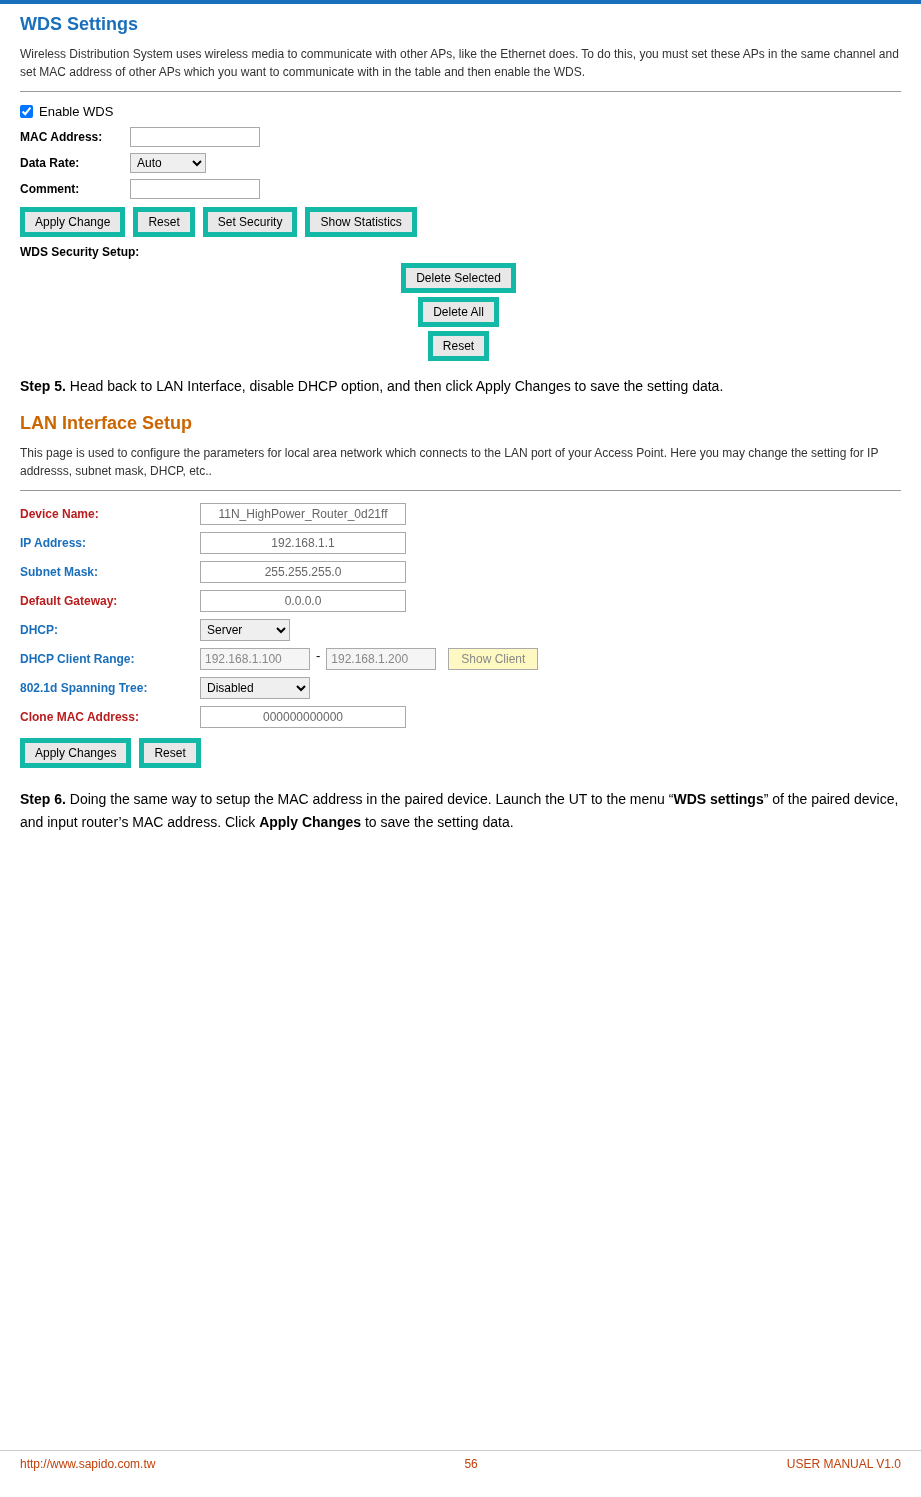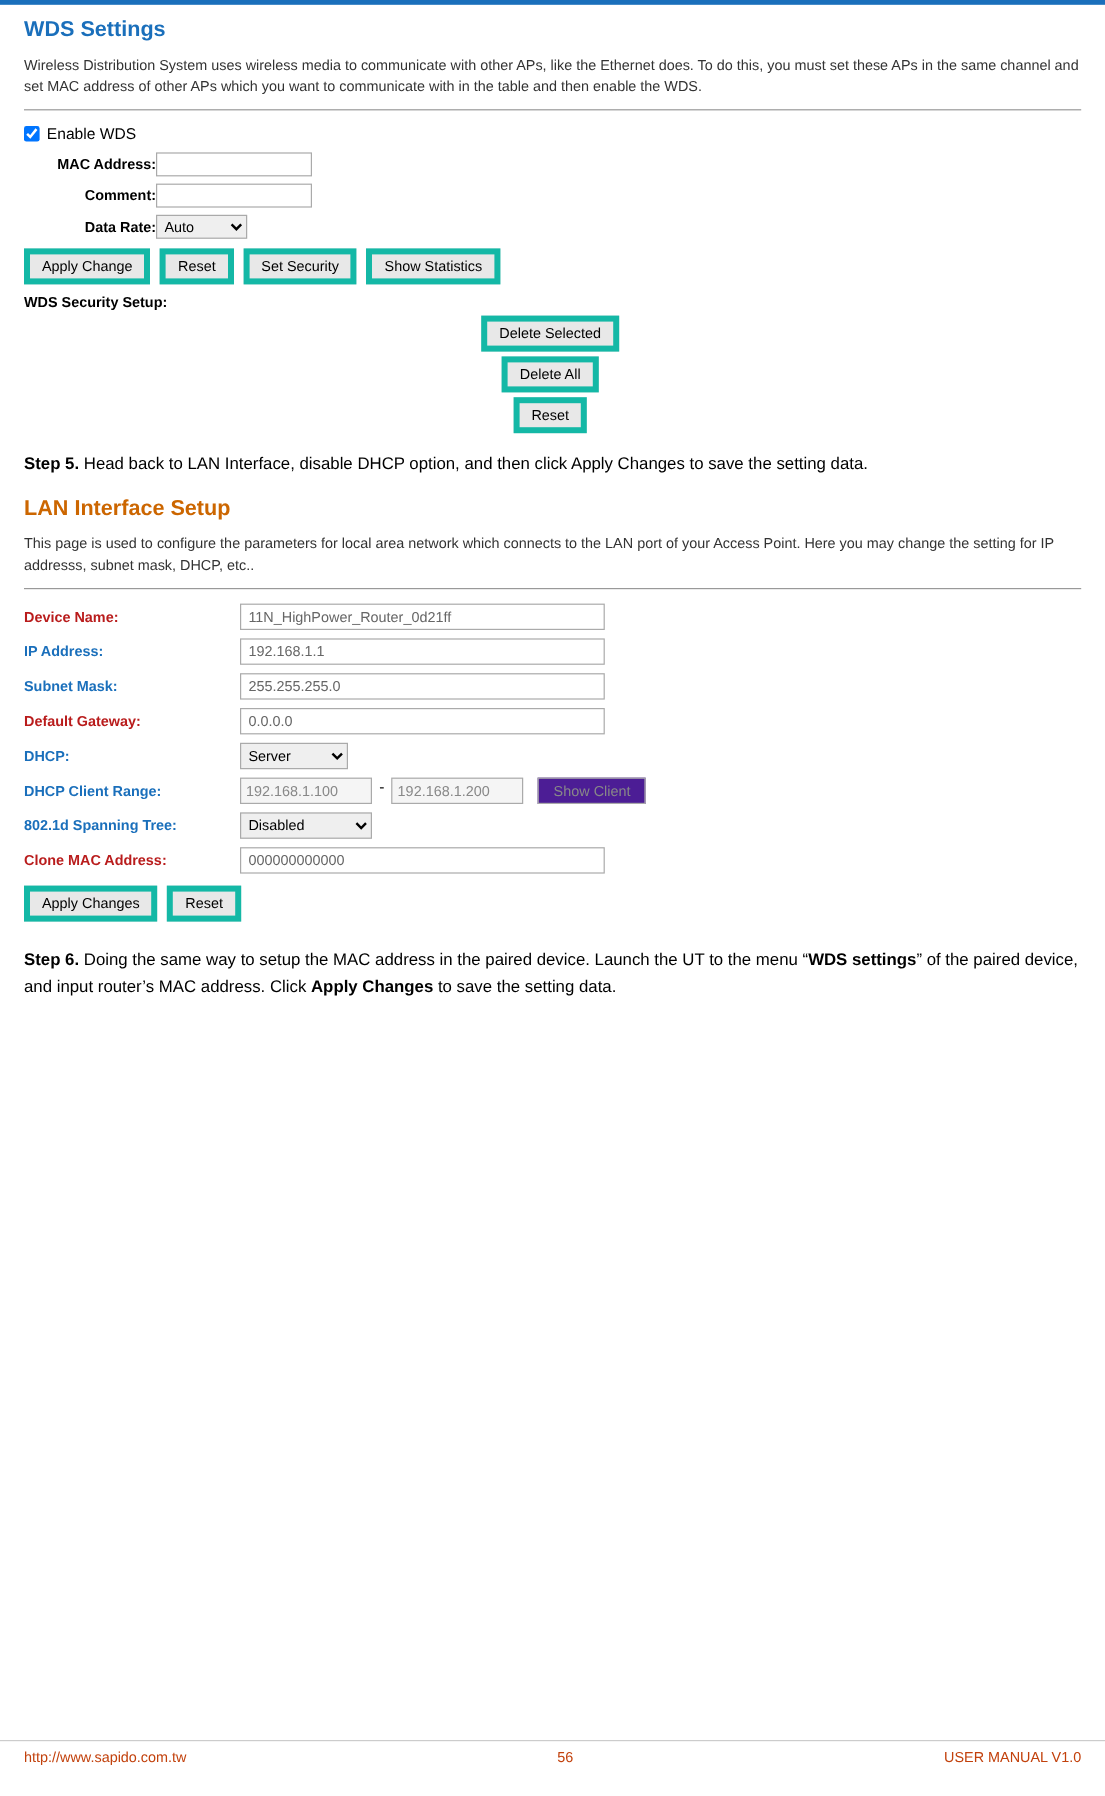--- a/index.html
+++ b/index.html
@@ -35,21 +35,20 @@
     }
     .form-row {
       display: flex;
       align-items: center;
       margin-bottom: 6px;
     }
     .form-label {
       font-weight: bold;
       font-size: 12px;
       min-width: 110px;
-      text-align: right;
     }
     .form-input {
       border: 1px solid #aaa;
       padding: 2px 4px;
       font-size: 12px;
       height: 20px;
       width: 130px;
     }
     .form-select {
       border: 1px solid #aaa;
@@ -130,40 +129,41 @@
       font-size: 12px;
       min-width: 180px;
       color: #b91c1c;
     }
     .lan-label.blue { color: #1a6fbb; }
     .lan-input {
       border: 1px solid #aaa;
       padding: 2px 6px;
       font-size: 12px;
       height: 22px;
-      width: 304px;
+      width: 206px;
       color: #666;
+      text-align: center;
     }
     .dhcp-range-row {
       display: flex;
       align-items: flex-start;
       gap: 4px;
     }
     .dhcp-range-input {
       border: 1px solid #aaa;
       padding: 2px 4px;
       font-size: 12px;
       height: 22px;
       width: 110px;
       color: #888;
       background: #f5f5f5;
     }
     .show-client-btn {
       border: 1px solid #aaa;
-      background: #4c1d95;
+      background: #fef9c3;
       padding: 3px 12px;
       font-size: 12px;
       cursor: pointer;
       color: #888;
       margin-left: 8px;
     }
     
     .footer {
       position: absolute;
       bottom: 20px;
@@ -199,39 +199,39 @@
   <div class="section-desc">Wireless Distribution System uses wireless media to communicate with other APs, like the Ethernet does. To do this, you must set these APs in the same channel and set MAC address of other APs which you want to communicate with in the table and then enable the WDS.</div>
   <hr class="section-divider">
 
   <div class="checkbox-row">
     <input type="checkbox" id="enableWds" checked="" style="">
     <label for="enableWds">Enable WDS</label>
   </div>
 
   <div class="form-row">
     <span class="form-label">MAC Address:</span>
-    <input type="text" class="form-input" value="" style="">
-  </div>
-
-  <div class="form-row">
-    <span class="form-label">Comment:</span>
     <input type="text" class="form-input" value="" style="">
   </div>
 
   <div class="form-row">
     <span class="form-label">Data Rate:</span>
     <select class="form-select">
       <option>Auto</option>
       <option>1 Mbps</option>
       <option>2 Mbps</option>
       <option>5.5 Mbps</option>
       <option>11 Mbps</option>
     </select>
   </div>
 
+  <div class="form-row">
+    <span class="form-label">Comment:</span>
+    <input type="text" class="form-input" value="" style="">
+  </div>
+
   <div class="btn-row">
     <button class="btn">Apply Change</button>
     <button class="btn">Reset</button>
     <button class="btn">Set Security</button>
     <button class="btn">Show Statistics</button>
   </div>
 
   <div class="wds-security-label">WDS Security Setup:</div>
 
 

